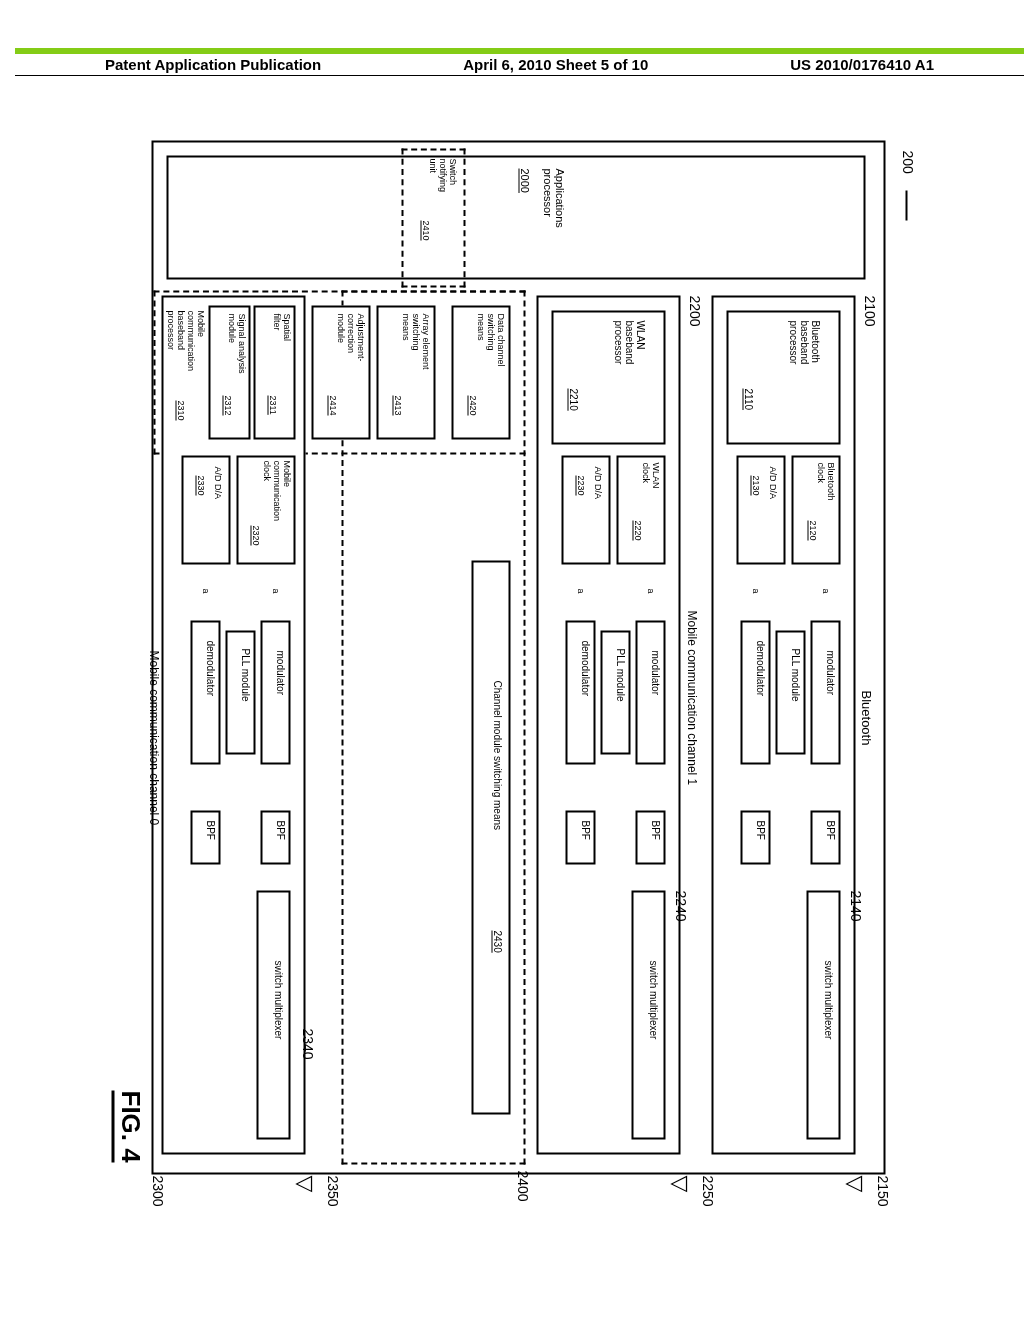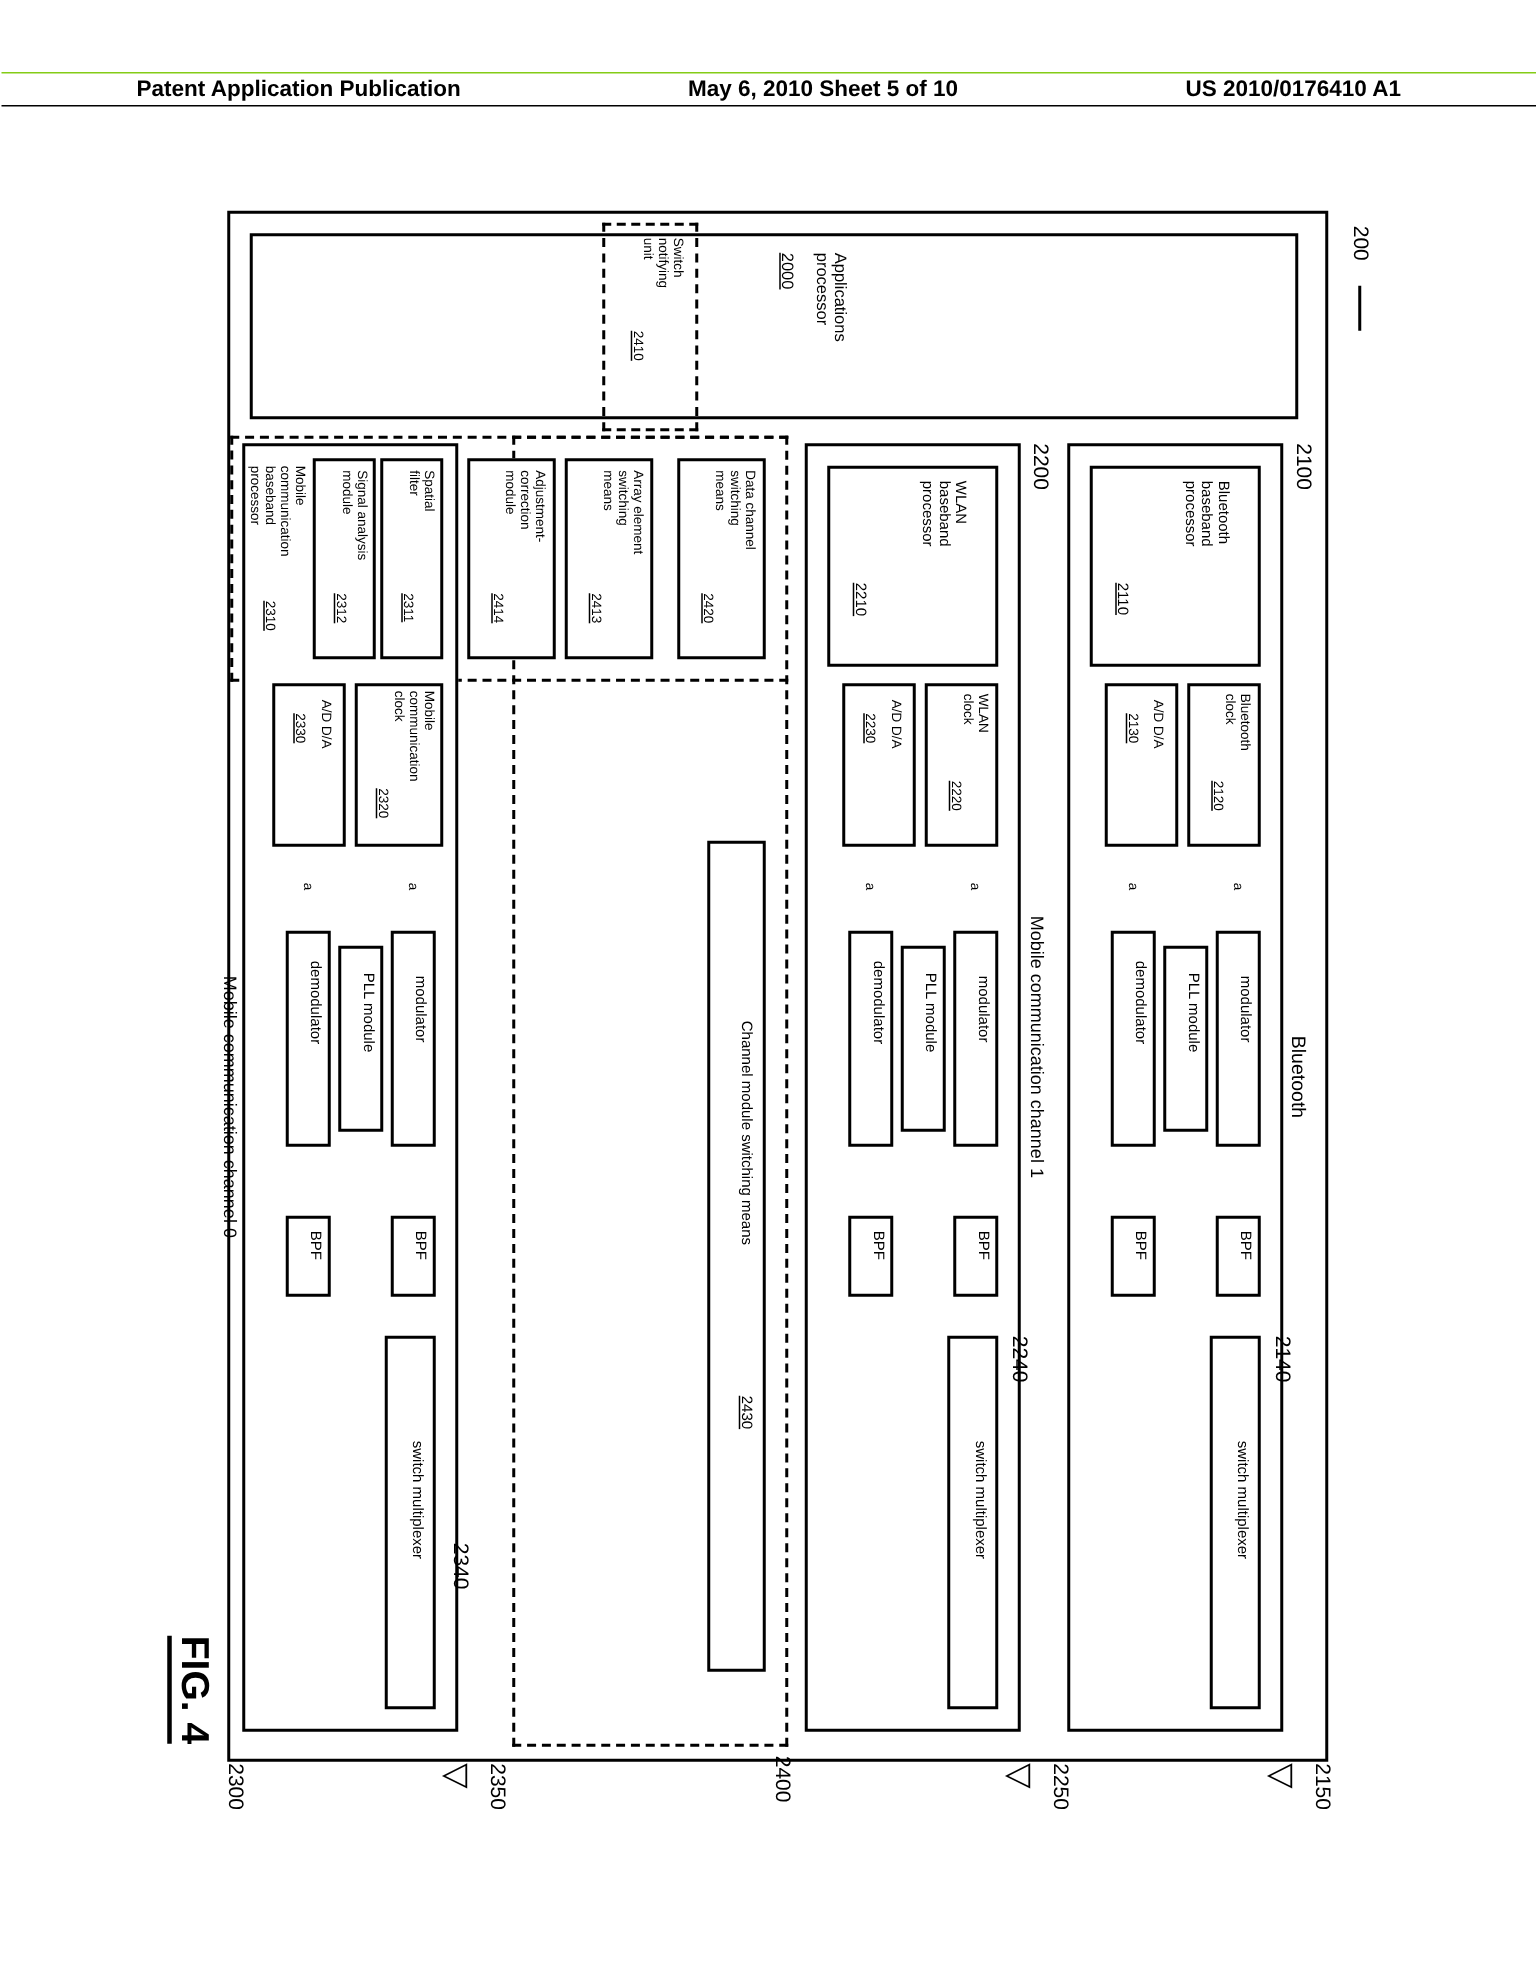--- a/index.html
+++ b/index.html
@@ -1,17 +1,17 @@
 <!DOCTYPE html>
 <html><head>
 <meta charset="utf-8">
 <style>
 body{margin:0;font-family:Arial,Helvetica,sans-serif;background:#fff;color:#000}
 .page{width:1024px;height:1320px;position:relative}
-.hdr{position:absolute;top:48px;left:1px;right:0;border-top:1px solid #84cc16;border-bottom:1px solid #000}
+.hdr{position:absolute;top:48px;left:15px;right:0;border-top:6px solid #84cc16;border-bottom:1px solid #000}
 .hdr-row{display:flex;justify-content:space-between;padding:2px 90px;font-size:15px;font-weight:bold}
 .fig-wrap{position:absolute;top:130px;left:110px;width:815px;height:1060px;transform:rotate(90deg);transform-origin:center center}
 .fig{position:absolute;left:-122px;top:122px;width:1060px;height:815px;font-size:11px}
 .box{position:absolute;border:2px solid #000;background:#fff}
 .lbl{position:absolute;font-size:11px;white-space:nowrap}
 .ref{position:absolute;font-size:14px}
 .u{text-decoration:underline}
 .dash{position:absolute;border:2px dashed #000}
 .ant{position:absolute;font-size:22px;line-height:1}
 .small{font-size:10px}
@@ -19,21 +19,21 @@
 .fignum{position:absolute;font-weight:bold;font-size:26px;border-bottom:3px solid #000}
 .conn{position:absolute;background:#000}
 </style>
 </head>
 <body>
 
 <div class="page">
 <div class="hdr">
 <div class="hdr-row">
 <span>Patent Application Publication</span>
-<span>May 6, 2010  Sheet 5 of 10</span>
+<span>April 6, 2010  Sheet 5 of 10</span>
 <span>US 2010/0176410 A1</span>
 </div>
 </div>
 
 <div class="fig-wrap">
 <div class="fig">
 
 <div class="box" style="left:10px;top:40px;width:1030px;height:730px"></div>
 <div class="ref" style="left:20px;top:10px">200</div>
 <div class="conn" style="left:60px;top:18px;width:30px;height:2px"></div>

